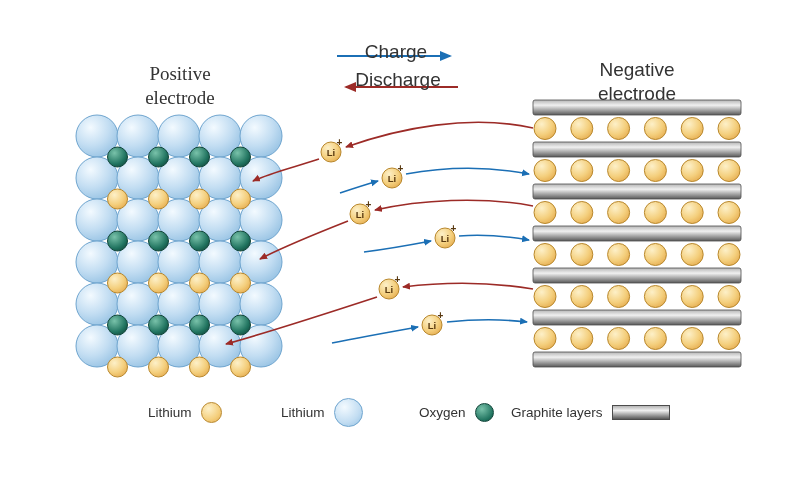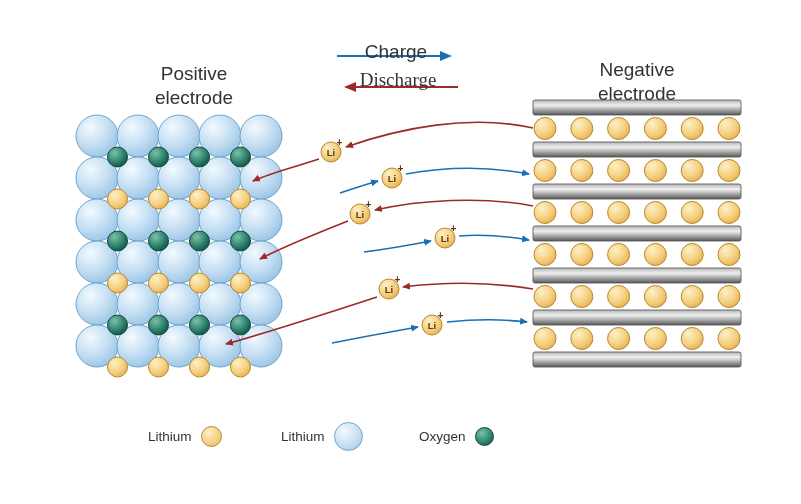--- a/index.html
+++ b/index.html
@@ -1,24 +1,24 @@
 <!DOCTYPE html>
 <html style="--c-lithium-hi: #fdf0c8; --c-lithium: #f4cf7d; --c-lithium-sh: #e5ab4e; --c-lithium-edge: #b8872c; --c-oxygen-hi: #f3faff; --c-oxygen: #c2ddf2; --c-oxygen-sh: #93c0e2; --c-oxygen-edge: #6fa5cf; --c-metal-hi: #79c2aa; --c-metal: #20735f; --c-metal-sh: #134c3f; --c-metal-edge: #11463a; --c-graph-light: #f0f0f0; --c-graph-mid: #b5b5b5; --c-graph-dark: #595959; --c-graph-edge: #4c4c4c; --c-text: #333333;"><head>
 <meta charset="utf-8">
 <style>
   html,body{margin:0;padding:0;}
   body{font-family:"Liberation Sans",sans-serif;color:var(--c-text,#333);background:#fff;}
   .figure{position:relative;width:801px;height:504px;background:#ffffff;overflow:hidden;}
   .figure > svg{position:absolute;left:0;top:0;}
   .lbl{position:absolute;text-align:center;font-size:19px;line-height:1.25;color:var(--c-text,#333);}
-  .lbl-pos{left:144px;top:62px;width:100px;}
+  .lbl-pos{left:130px;top:62px;width:100px;font-family:Liberation Serif, serif;}
   .lbl-neg{left:587px;top:58px;width:100px;}
   .lbl-charge{left:346px;top:40px;width:100px;}
-  .lbl-discharge{left:344px;top:68px;width:108px;font-family:Liberation Serif, serif;}
-  .legend-item{position:absolute;top:397px;display:flex;align-items:center;gap:9px;font-size:13.5px;height:30px;margin-top:24px;}
+  .lbl-discharge{left:344px;top:68px;width:108px;}
+  .legend-item{position:absolute;top:397px;display:flex;align-items:center;gap:9px;font-size:13.5px;height:30px;}
   .li-1{left:148px}.li-2{left:281px}.li-3{left:419px}.li-4{left:511px}
   .sw{flex:none;box-sizing:border-box;}
   .sw-lithium{width:21px;height:21px;border-radius:50%;
     background:radial-gradient(circle at 35% 30%, var(--c-lithium-hi,#fdf0c8), var(--c-lithium,#f4cf7d) 60%, var(--c-lithium-sh,#e5ab4e));
     border:1px solid var(--c-lithium-edge,#b8872c);}
   .sw-oxygen{width:29px;height:29px;border-radius:50%;
     background:radial-gradient(circle at 35% 30%, var(--c-oxygen-hi,#f3faff), var(--c-oxygen,#c2ddf2) 60%, var(--c-oxygen-sh,#93c0e2));
     border:1px solid var(--c-oxygen-edge,#6fa5cf);}
   .sw-metal{width:19px;height:19px;border-radius:50%;
     background:radial-gradient(circle at 35% 30%, var(--c-metal-hi,#79c2aa), var(--c-metal,#20735f) 70%, var(--c-metal-sh,#134c3f));
@@ -226,14 +226,18 @@
   <div class="legend-item li-2">
     <span>Lithium</span>
     <span class="sw sw-oxygen"></span>
   </div>
 
   <div class="legend-item li-3">
     <span>Oxygen</span>
     <span class="sw sw-metal"></span>
   </div>
 
+  <div class="legend-item li-4">
+    <span>Graphite layers</span>
+    <span class="sw sw-graphite"></span>
+  </div>
 
 </div>
 
 </body></html>

